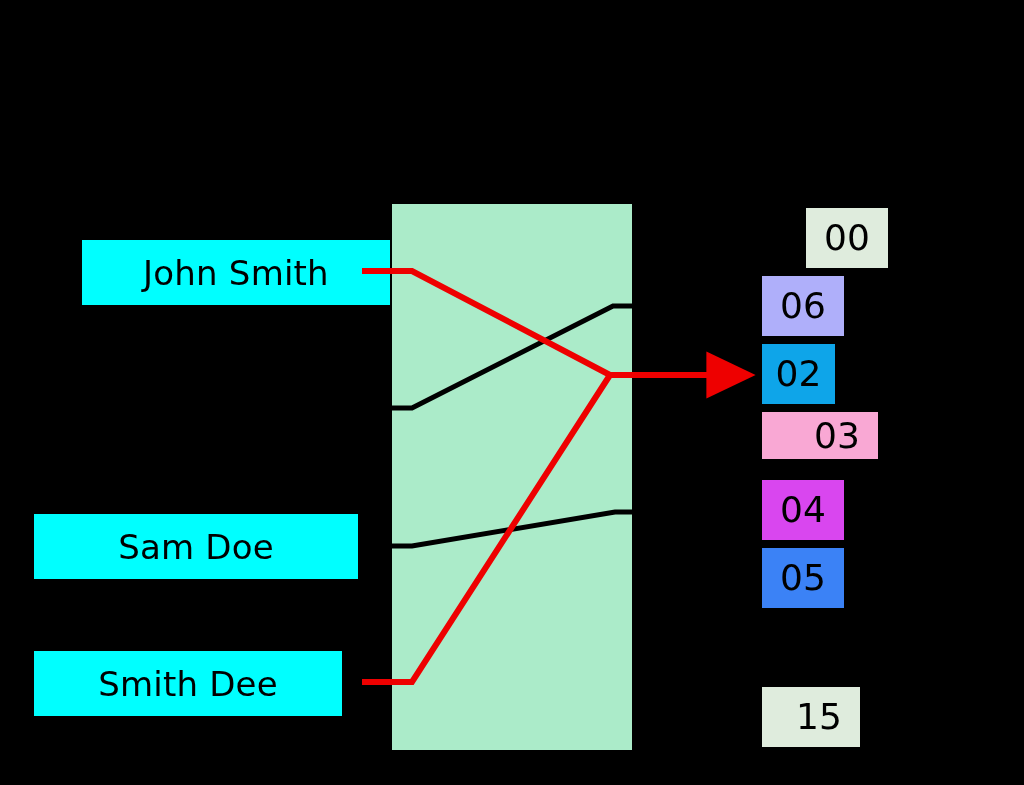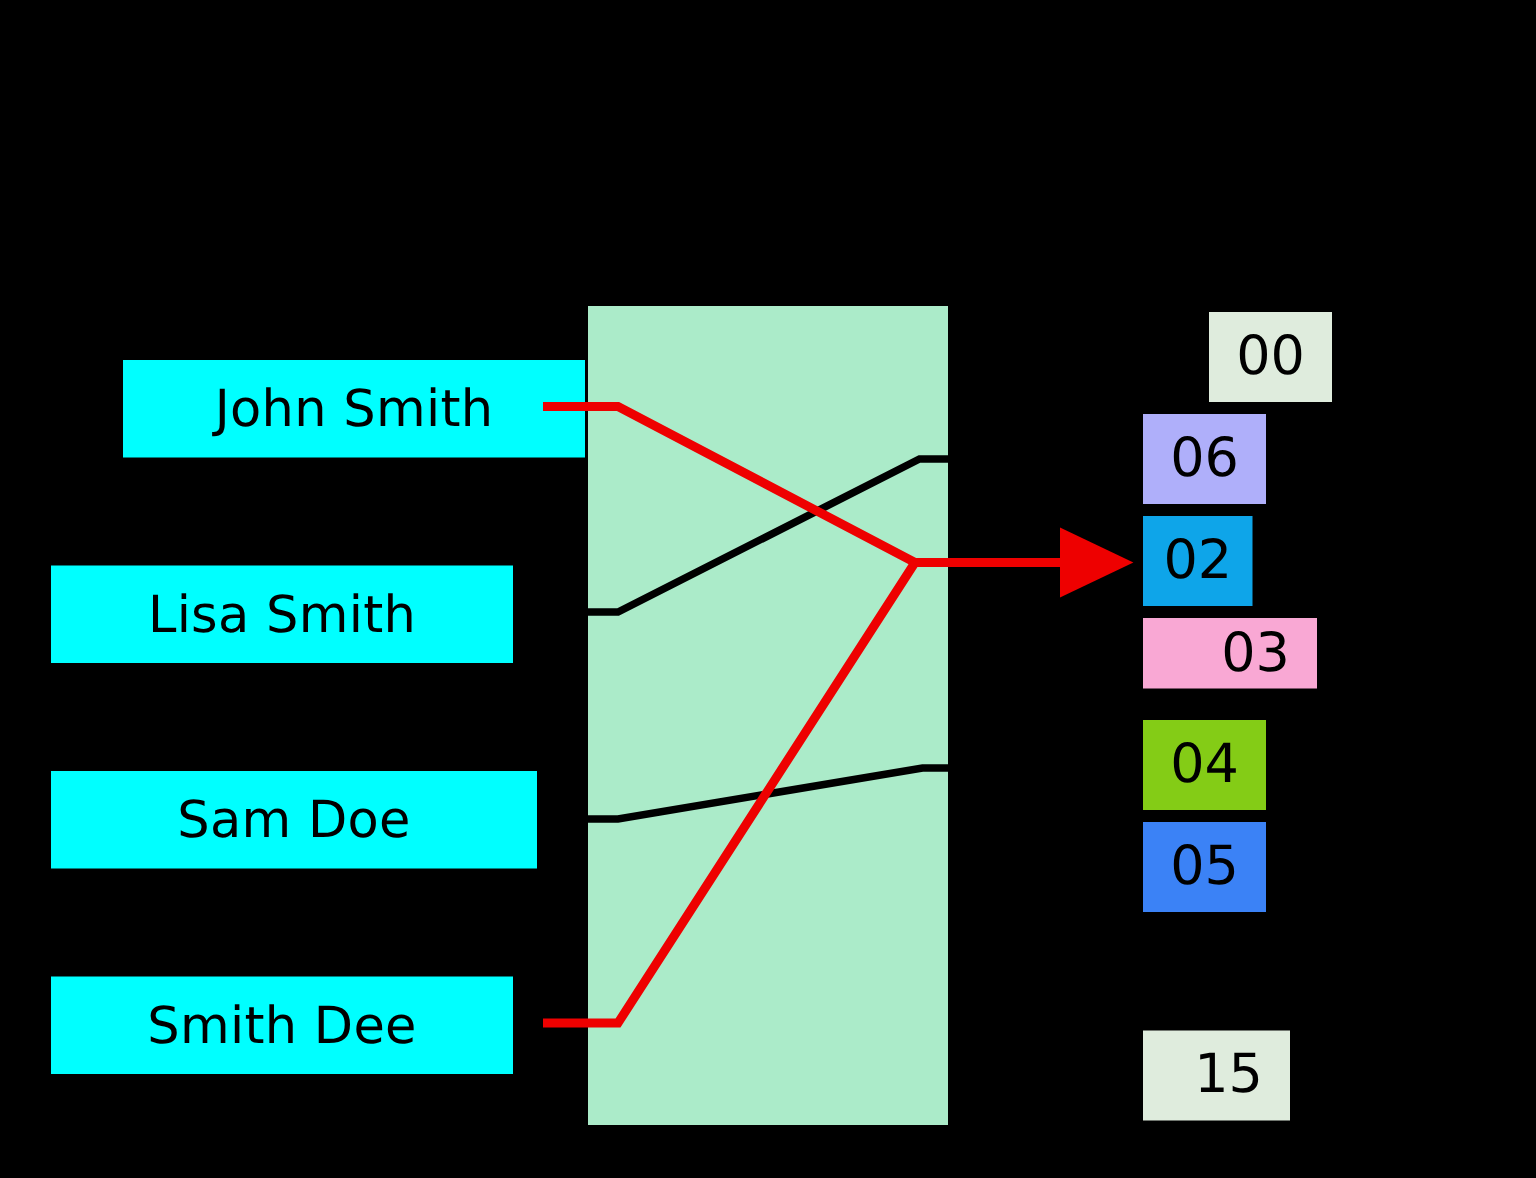--- a/index.html
+++ b/index.html
@@ -51,23 +51,20 @@
 </head>
 <body>
 
 <div id="stage" style="background: rgb(0, 0, 0);">
 
   <div class="hash-panel" id="hash-panel" style="left: 392px; top: 204px; width: 240px; height: 546px; background: rgb(171, 235, 201);"></div>
 
   <div class="key-box" style="left: 34px; top: 240px; width: 308px; height: 65px; background: rgb(0, 255, 255); color: rgb(0, 0, 0); margin-left: 48px;">
     <span>John Smith</span>
   </div>
-  <div class="key-box" style="left: 34px; top: 377px; width: 308px; height: 65px; background: rgb(0, 255, 255); color: rgb(0, 0, 0);">
-    <span>Lisa Smith</span>
-  </div>
   <div class="key-box" style="left: 34px; top: 514px; width: 324px; height: 65px; background: rgb(0, 255, 255); color: rgb(0, 0, 0);">
     <span>Sam Doe</span>
   </div>
   <div class="key-box" style="left: 34px; top: 651px; width: 308px; height: 65px; background: rgb(0, 255, 255); color: rgb(0, 0, 0);">
     <span>Smith Dee</span>
   </div>
 
   <svg id="wires" viewBox="0 0 1024 785">
     <defs>
       <marker id="redArrow" markerWidth="9" markerHeight="9" refX="0.6" refY="4.5" orient="auto" markerUnits="strokeWidth">
@@ -87,21 +84,21 @@
       </div>
       <div class="bucket" style="left: 762px; top: 276px; width: 82px; height: 60px; background: rgb(175, 175, 250);">
         <span>06</span>
       </div>
       <div class="bucket" style="left: 762px; top: 344px; width: 73px; height: 60px; background: #0ea5e9; justify-content: center;">
         <span>02</span>
       </div>
       <div class="bucket" style="left: 762px; top: 412px; width: 82px; height: 47px; background: #f9a8d4; padding-left: 34px;">
         <span>03</span>
       </div>
-      <div class="bucket" style="left: 762px; top: 480px; width: 82px; height: 60px; background: #84cc16;">
+      <div class="bucket" style="left: 762px; top: 480px; width: 82px; height: 60px; background: #d946ef;">
         <span>04</span>
       </div>
       <div class="bucket" style="left: 762px; top: 548px; width: 82px; height: 60px; background: #3b82f6;">
         <span>05</span>
       </div>
       <div class="bucket" style="left: 762px; top: 687px; width: 82px; height: 60px; background: rgb(223, 236, 221); padding-left: 16px;">
         <span>15</span>
       </div>
     </div>
 

